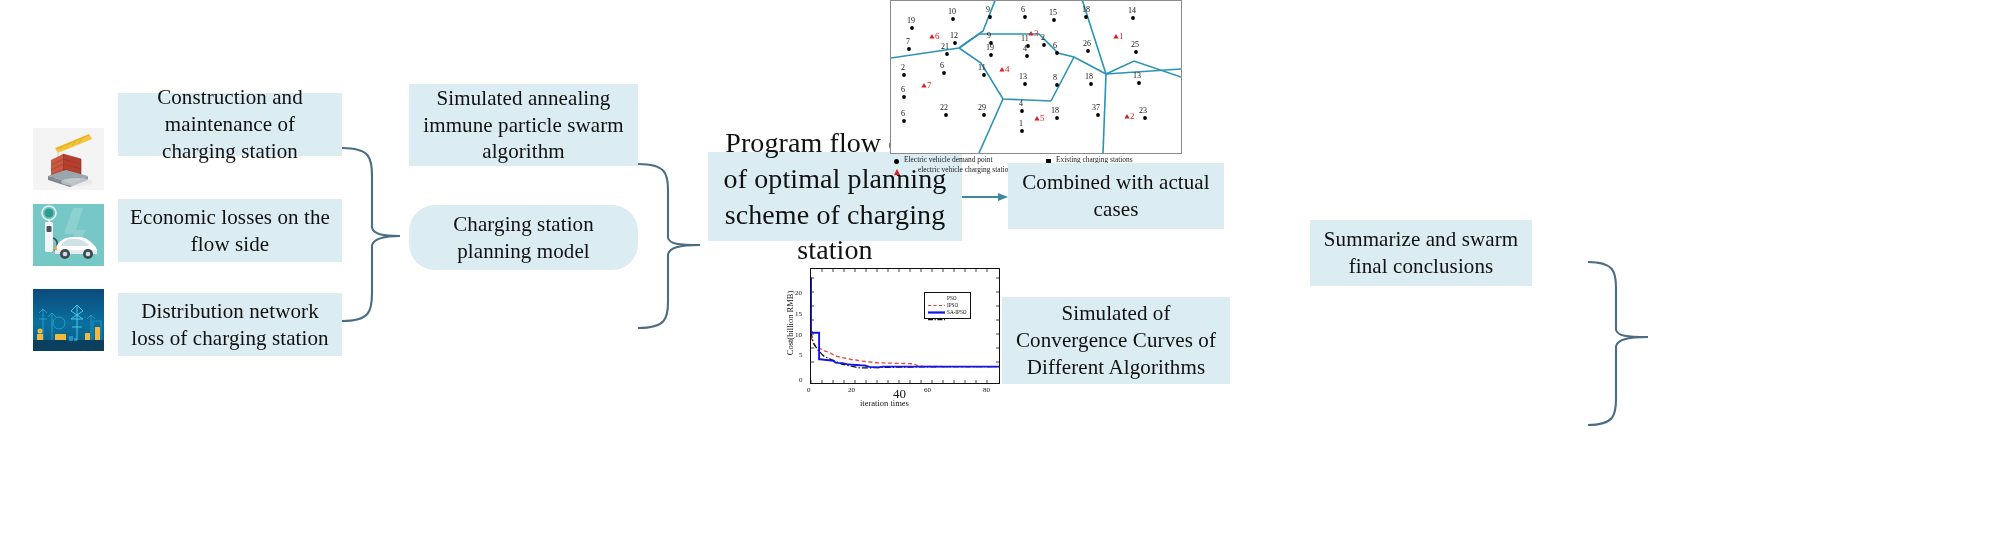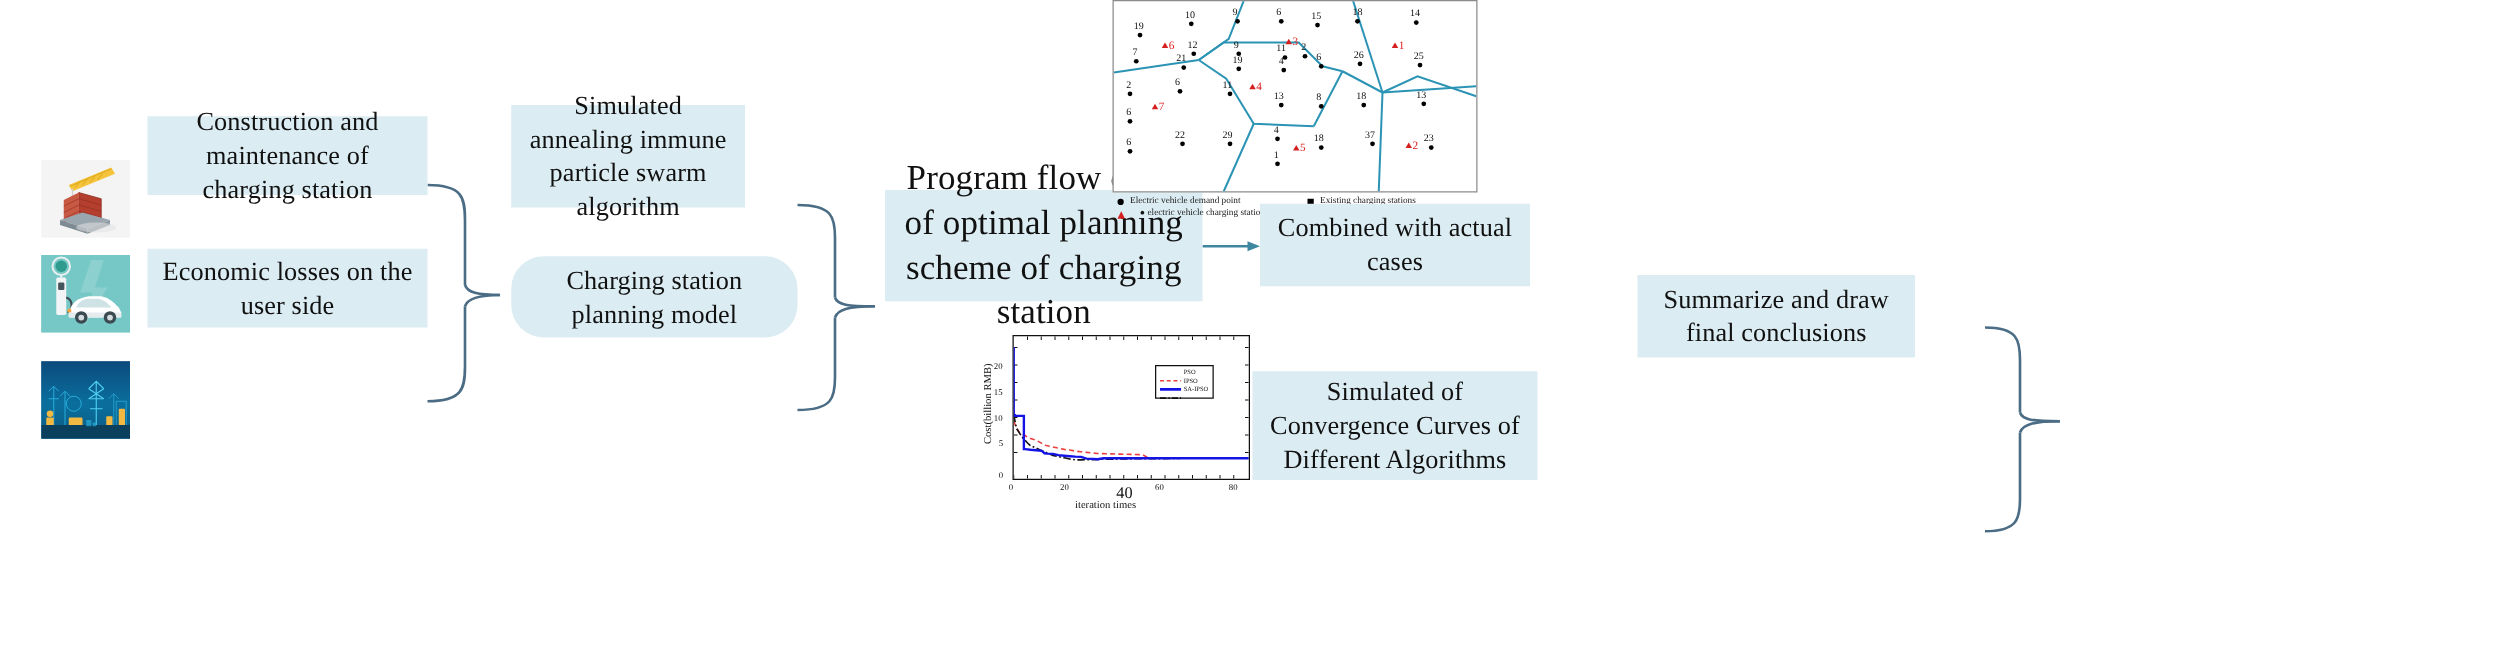--- a/index.html
+++ b/index.html
@@ -184,25 +184,28 @@
           <rect x="41" y="49" width="3" height="3"></rect>
       </g>
     </svg>
   </div>
 
   <div class="box" style="left:118px;top:93px;width:224px;height:63px;font-size:21px;justify-content:flex-end;">
     <span>Construction and maintenance of charging station</span>
   </div>
 
   <div class="box" style="left:118px;top:199px;width:224px;height:63px;font-size:21px;">
-    <span>Economic losses on the user side</span>
-  </div>
-
-
-  <div class="box" style="left:409px;top:84px;width:187px;height:82px;font-size:21px;">
+    <span>Economic losses on the flow side</span>
+  </div>
+
+  <div class="box" style="left:118px;top:293px;width:224px;height:63px;font-size:21px;">
+    <span>Distribution network loss of charging station</span>
+  </div>
+
+  <div class="box" style="left:409px;top:84px;width:229px;height:82px;font-size:21px;">
     <span>Simulated annealing immune particle swarm algorithm</span>
   </div>
 
   <div class="box" style="left:409px;top:205px;width:229px;height:65px;font-size:21px;border-radius:26px;">
     <span>Charging station planning model</span>
   </div>
 
   <div class="box" style="left:708px;top:152px;width:254px;height:89px;font-size:28px;">
     <span>Program flow chart of optimal planning scheme of charging station</span>
   </div>
@@ -472,16 +475,16 @@
 
   <div class="box" style="left:1008px;top:163px;width:216px;height:66px;font-size:21px;">
     <span>Combined with actual cases</span>
   </div>
 
   <div class="box" style="left:1002px;top:297px;width:228px;height:87px;font-size:21px;">
     <span>Simulated of Convergence Curves of Different Algorithms</span>
   </div>
 
   <div class="box" style="left:1310px;top:220px;width:222px;height:66px;font-size:21px;">
-    <span>Summarize and draw final conclusions</span>
+    <span>Summarize and swarm final conclusions</span>
   </div>
 
 </div>
 
 </body></html>

